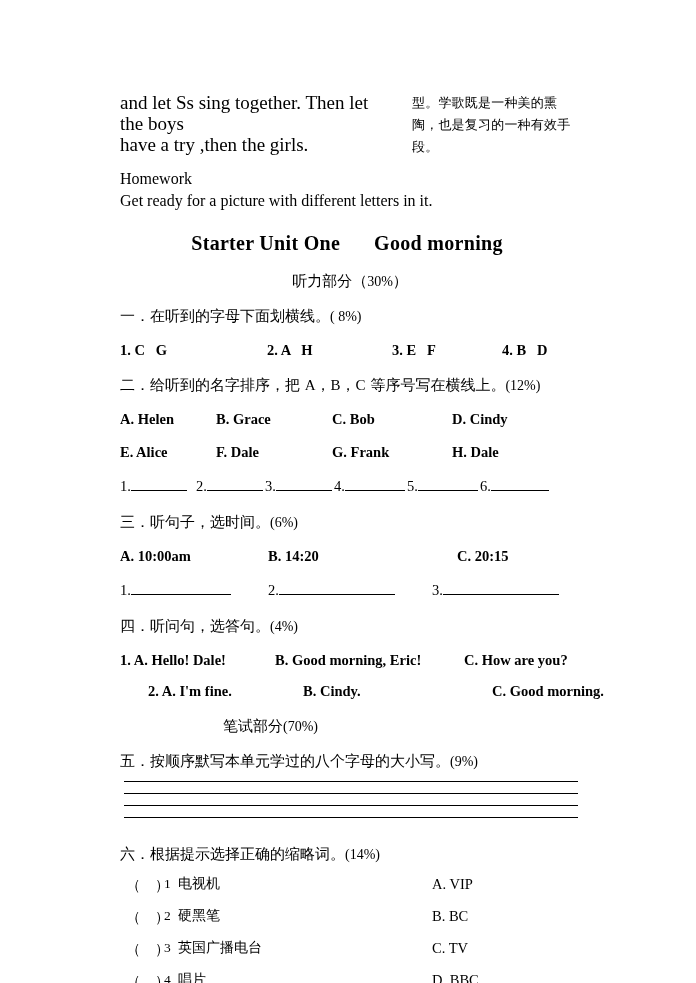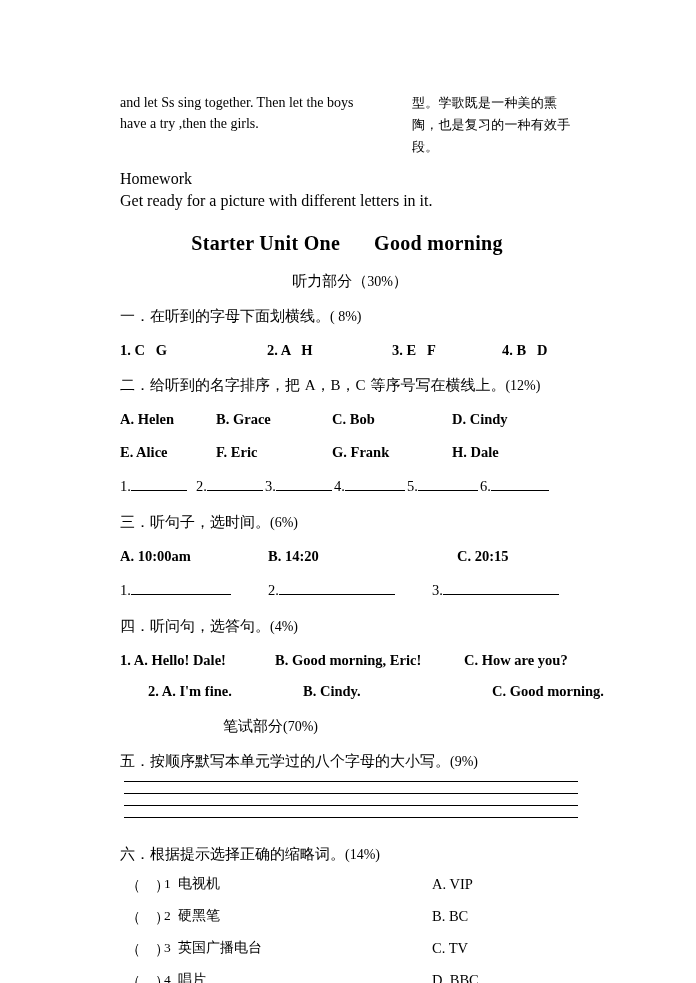--- a/index.html
+++ b/index.html
@@ -28,21 +28,21 @@
   
   .notes {
     position: relative;
     height: 72px;
   }
   .notes-left {
     position: absolute;
     left: 0;
     top: 0;
     width: 270px;
-    font-size: 14px;
+    font-size: 19px;
     line-height: 21px;
   }
   .notes-right {
     position: absolute;
     left: 292px;
     top: 0;
     width: 170px;
     font-family: "DejaVu Sans", "Liberation Sans", sans-serif;
     font-size: 13px;
     line-height: 22px;
@@ -227,21 +227,21 @@
 
     <div class="row">
       <span class="cell" style="left:0px;">A. Helen</span>
       <span class="cell" style="left:96px;">B. Grace</span>
       <span class="cell" style="left:212px;">C. Bob</span>
       <span class="cell" style="left:332px;">D. Cindy</span>
     </div>
 
     <div class="row">
       <span class="cell" style="left:0px;">E. Alice</span>
-      <span class="cell" style="left:96px;">F. Eric</span>
+      <span class="cell" style="left:96px;">F. Dale</span>
       <span class="cell" style="left:212px;">G. Frank</span>
       <span class="cell" style="left:332px;">H. Dale</span>
     </div>
 
     <div class="blankrow">
       <span class="bk" style="left:0px;"><span>1.</span><u style="width:56px;"></u></span>
       <span class="bk" style="left:76px;"><span>2.</span><u style="width:56px;"></u></span>
       <span class="bk" style="left:145px;"><span>3.</span><u style="width:56px;"></u></span>
       <span class="bk" style="left:214px;"><span>4.</span><u style="width:60px;"></u></span>
       <span class="bk" style="left:287px;"><span>5.</span><u style="width:60px;"></u></span>

